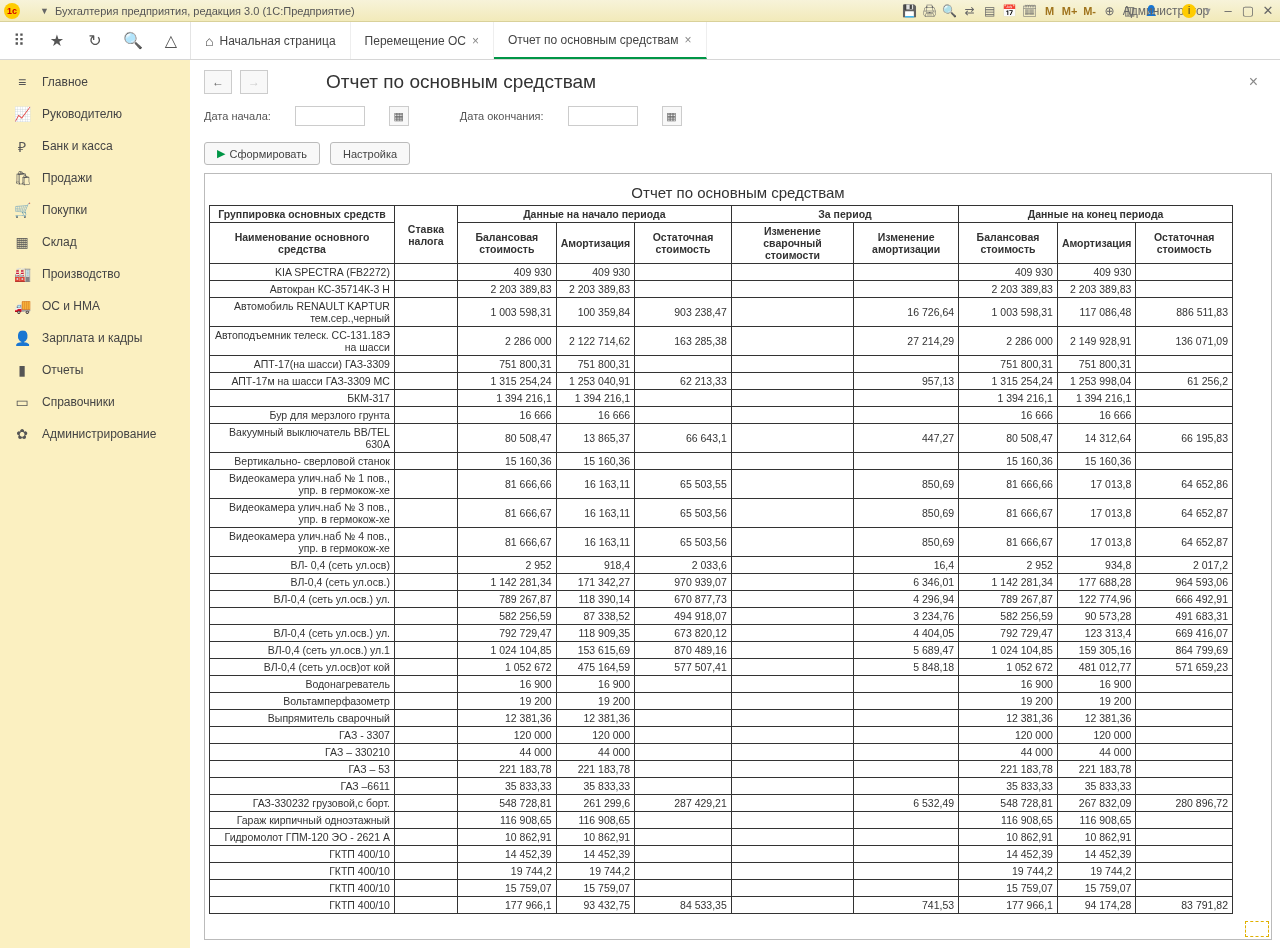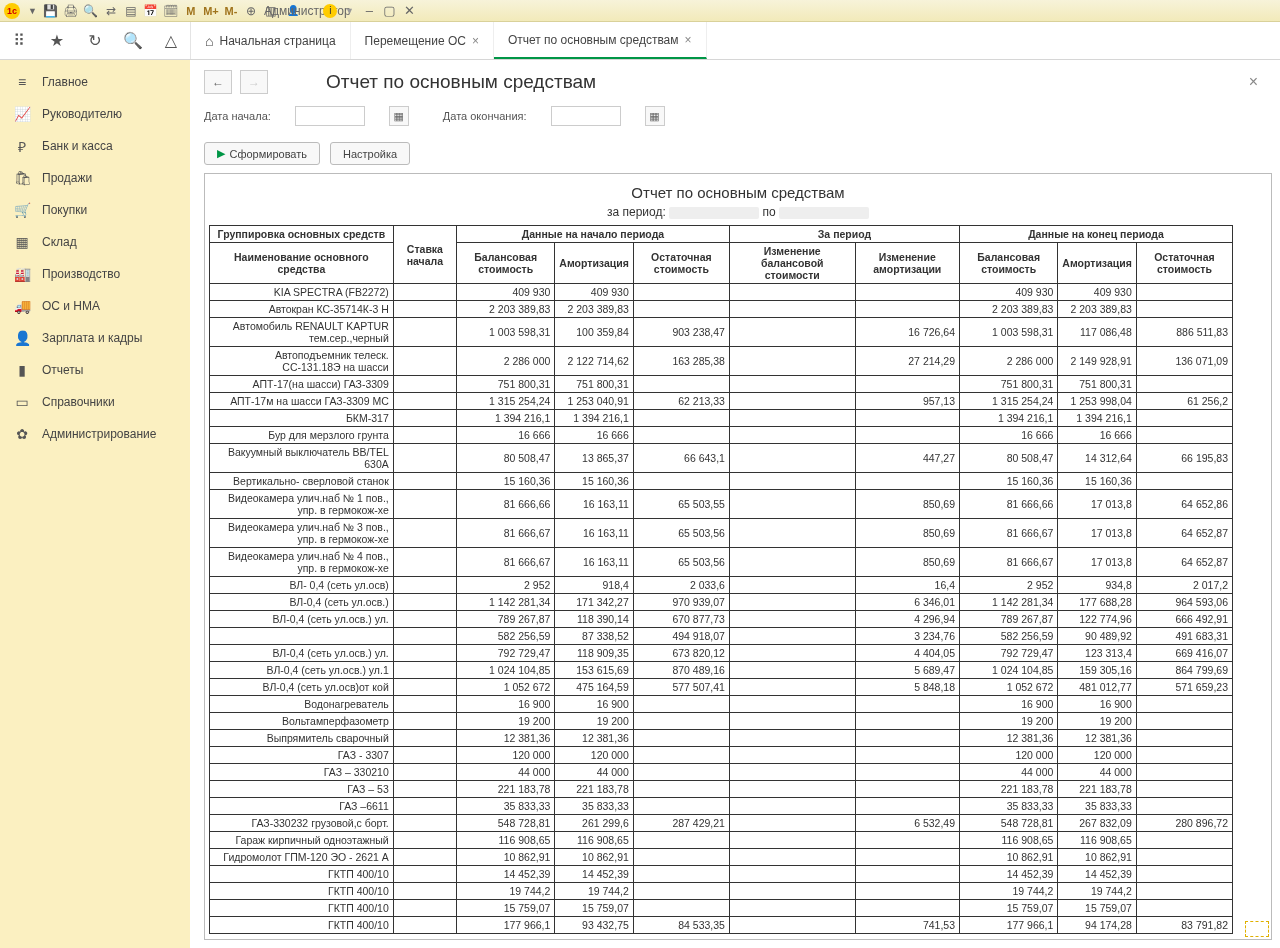--- a/index.html
+++ b/index.html
@@ -1,18 +1,18 @@
 <!DOCTYPE html>
 <html><head>
 <meta charset="utf-8">
 <style>
 * { box-sizing: border-box; margin: 0; padding: 0; }
 html, body { width: 1280px; height: 948px; font-family: Arial, sans-serif; font-size: 12px; overflow: hidden; background: #fff; }
 .titlebar { height: 22px; background: linear-gradient(#f7f3d9,#f2eaba); display: flex; align-items: center; padding: 0 4px; border-bottom: 1px solid #d9d19a; }
-.titlebar .logo { width: 16px; height: 16px; background: #ffcc00; border-radius: 50%; display: inline-flex; align-items: center; justify-content: center; font-size: 9px; font-weight: bold; color: #c00; margin-right: 8px; }
+.titlebar .logo { width: 16px; height: 16px; background: #ffcc00; border-radius: 50%; display: inline-flex; align-items: center; justify-content: center; font-size: 9px; font-weight: bold; color: #c00; margin-right: 20px; }
 .titlebar .dd { color: #666; font-size: 9px; margin-right: 6px; }
 .titlebar .title { color: #555; font-size: 11px; flex: 1; }
 .titlebar .tbicons { display: flex; gap: 4px; align-items: center; }
 .tbicons span { width: 16px; height: 16px; display: inline-flex; align-items: center; justify-content: center; color: #666; font-size: 12px; cursor: pointer; }
 .tbicons .m { font-weight: bold; color: #a0741d; font-size: 11px; }
 .tbicons .user { font-size: 10px; color: #555; width: auto; padding: 0 4px; }
 .tbicons .info { background: #ffcc00; border-radius: 50%; width: 14px; height: 14px; font-size: 10px; color: #333; }
 .tbicons .win { color: #666; font-size: 13px; }
 .topbar { height: 38px; display: flex; align-items: center; border-bottom: 1px solid #d6d6d6; background: #fff; }
 .topbar .iconcell { width: 38px; height: 38px; display: flex; align-items: center; justify-content: center; color: #555; font-size: 16px; cursor: pointer; }
@@ -48,20 +48,21 @@
 table.report td.num { text-align: right; white-space: nowrap; }
 table.report td.name { text-align: right; }
 .scroll-corner { position: absolute; right: 2px; bottom: 2px; width: 24px; height: 16px; border: 1px dashed #e0b000; }
 </style>
 </head>
 <body>
 
 <div class="titlebar">
   <span class="logo">1c</span>
   <span class="dd">▼</span>
+  <span class="title">Бухгалтерия предприятия, редакция 3.0  (1С:Предприятие)</span>
   <div class="tbicons">
     <span>💾</span>
     <span>🖨</span>
     <span>🔍</span>
     <span>⇄</span>
     <span>▤</span>
     <span>📅</span>
     <span>🗓</span>
     <span class="m">M</span>
     <span class="m">M+</span>
@@ -155,52 +156,51 @@
     <div class="header">
       <span class="navbtn">←</span>
       <span class="navbtn" style="color:#ccc">→</span>
       <span class="page-title">Отчет по основным средствам</span>
       <span class="close-x">×</span>
     </div>
     <div class="params">
       <span>Дата начала:</span>
       <input type="text" style="">
       <span class="calbtn">▦</span>
-      <span style="margin-left:10px">Дата окончания:</span>
+      <span style="margin-left:27px">Дата окончания:</span>
       <input type="text" style="">
       <span class="calbtn">▦</span>
     </div>
     <div class="actions">
       <button class="btn">
           <span class="play">▶</span>
           <span>Сформировать</span>
         </button>
       <button class="btn">
           <span>Настройка</span>
         </button>
     </div>
     <div class="report-wrap">
       <div class="report-inner">
         <div class="rtitle">Отчет по основным средствам</div>
-        <div class="rperiod"><span>за период:</span> <span class="blur"></span> <span>по</span> <span class="blur"></span></div>
         <table class="report">
           <thead>
             <tr>
               <th>Группировка основных средств</th>
-              <th rowspan="2">Ставка начала</th>
+              <th rowspan="2">Ставка налога</th>
               <th colspan="3">Данные на начало периода</th>
               <th colspan="2">За период</th>
               <th colspan="3">Данные на конец периода</th>
             </tr>
             <tr>
               <th>Наименование основного средства</th>
               <th>Балансовая стоимость</th>
               <th>Амортизация</th>
               <th>Остаточная стоимость</th>
-              <th>Изменение балансовой стоимости</th>
+              <th>Изменение сварочный стоимости</th>
               <th>Изменение амортизации</th>
               <th>Балансовая стоимость</th>
               <th>Амортизация</th>
               <th>Остаточная стоимость</th>
             </tr>
           </thead>
           <tbody id="report-body">
               <tr>
                 <td class="name">KIA SPECTRA (FB2272)</td>
                 <td></td>
@@ -395,21 +395,21 @@
               </tr>
               <tr>
                 <td class="name"></td>
                 <td></td>
                 <td class="num">582 256,59</td>
                 <td class="num">87 338,52</td>
                 <td class="num">494 918,07</td>
                 <td class="num"></td>
                 <td class="num">3 234,76</td>
                 <td class="num">582 256,59</td>
-                <td class="num">90 489,92</td>
+                <td class="num">90 573,28</td>
                 <td class="num">491 683,31</td>
               </tr>
               <tr>
                 <td class="name">ВЛ-0,4 (сеть ул.осв.) ул.</td>
                 <td></td>
                 <td class="num">792 729,47</td>
                 <td class="num">118 909,35</td>
                 <td class="num">673 820,12</td>
                 <td class="num"></td>
                 <td class="num">4 404,05</td>

